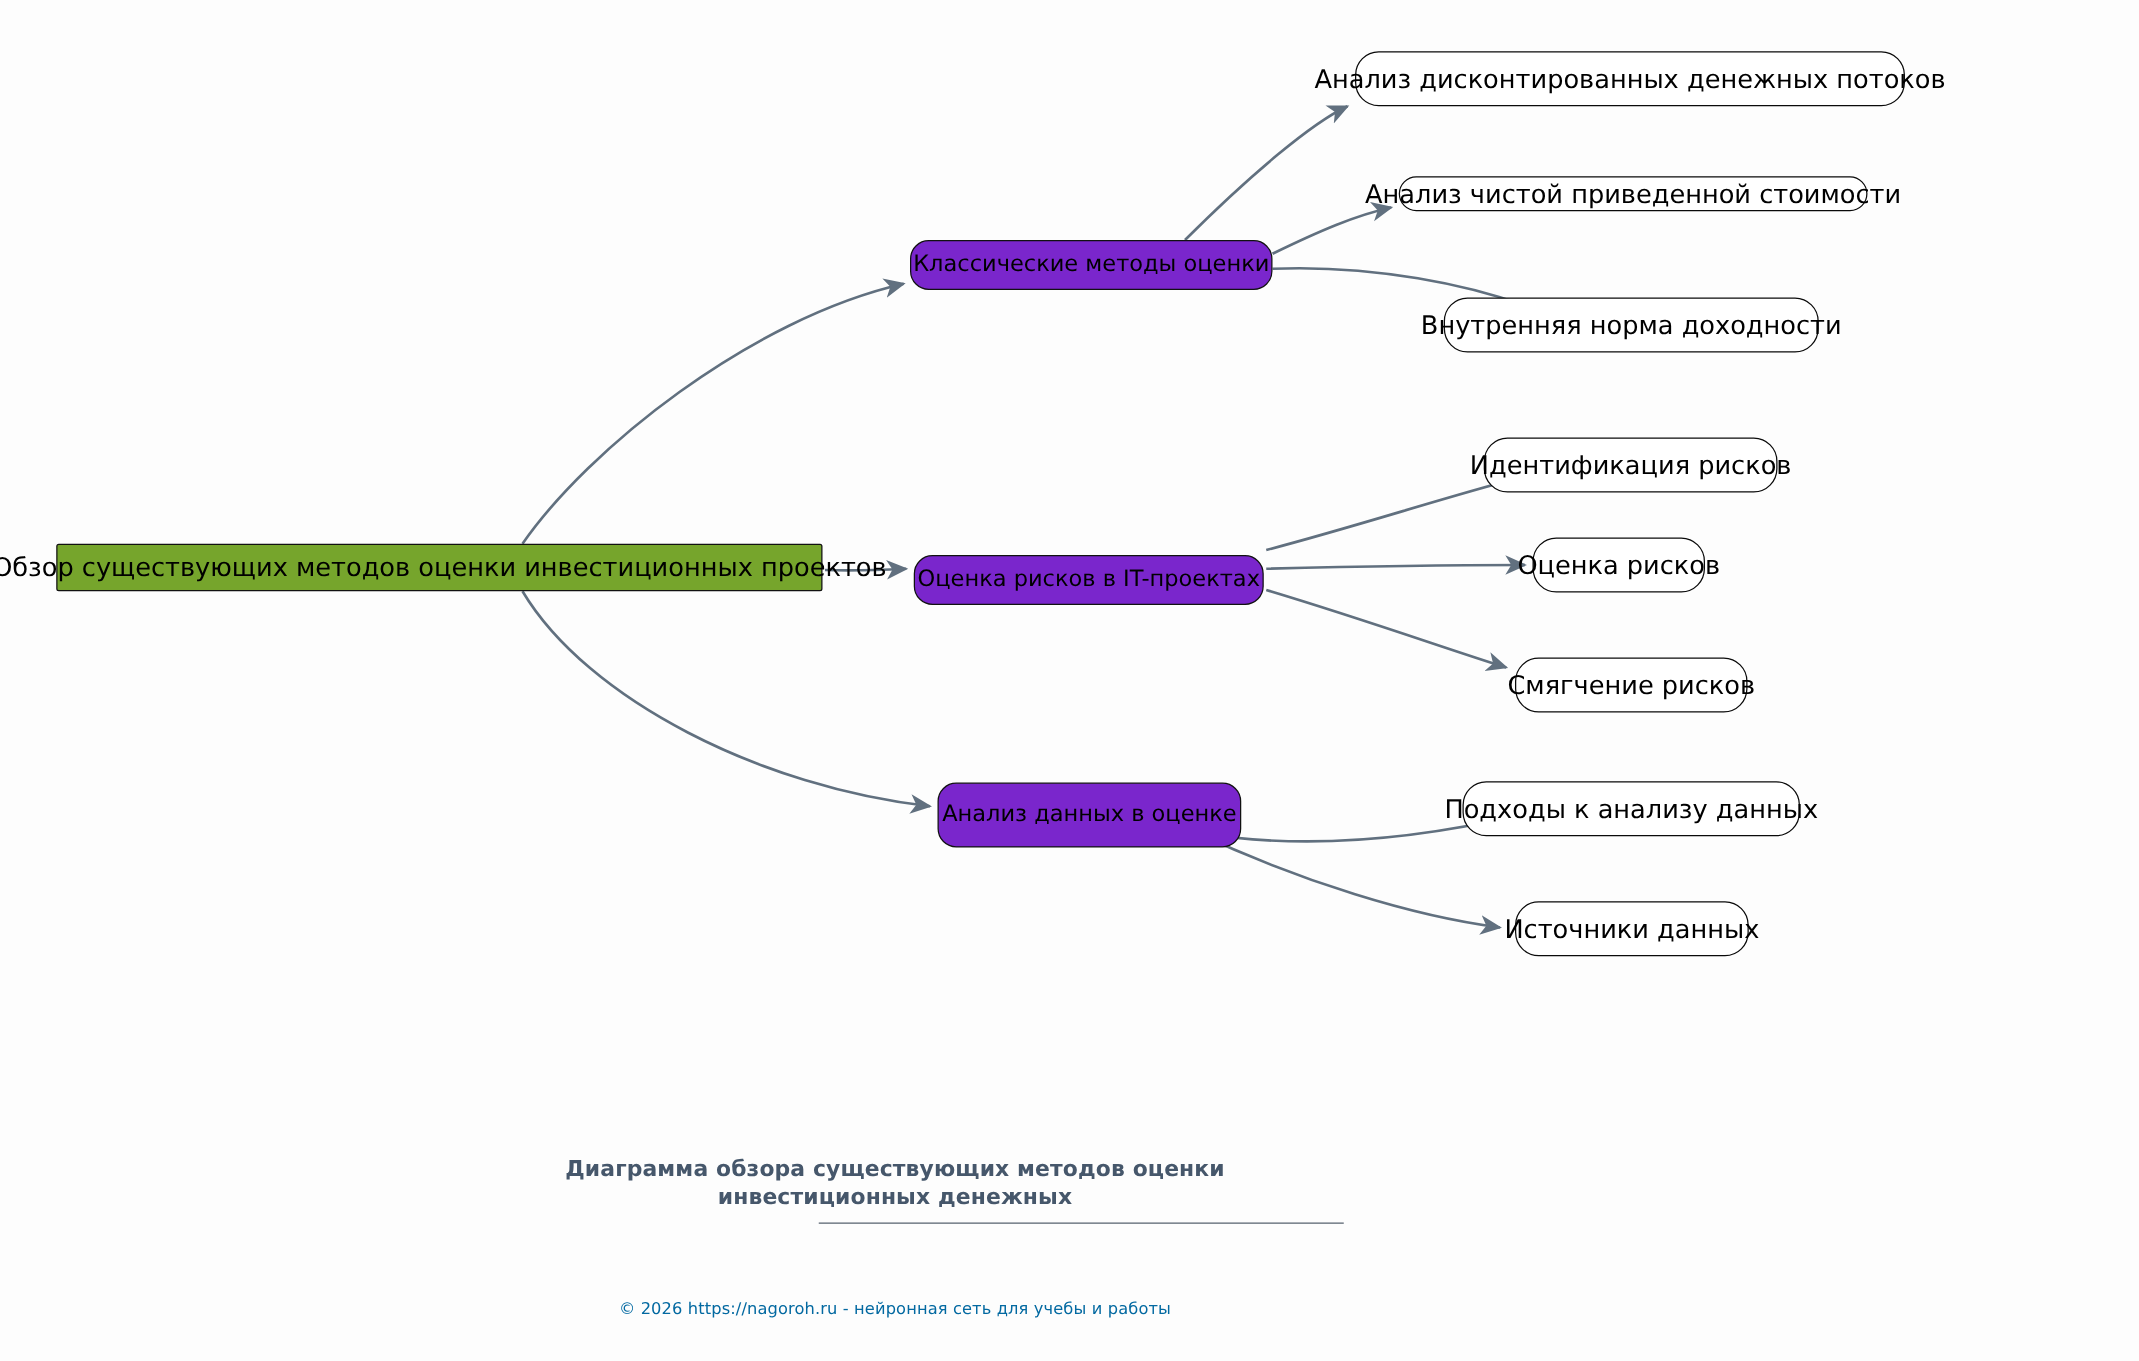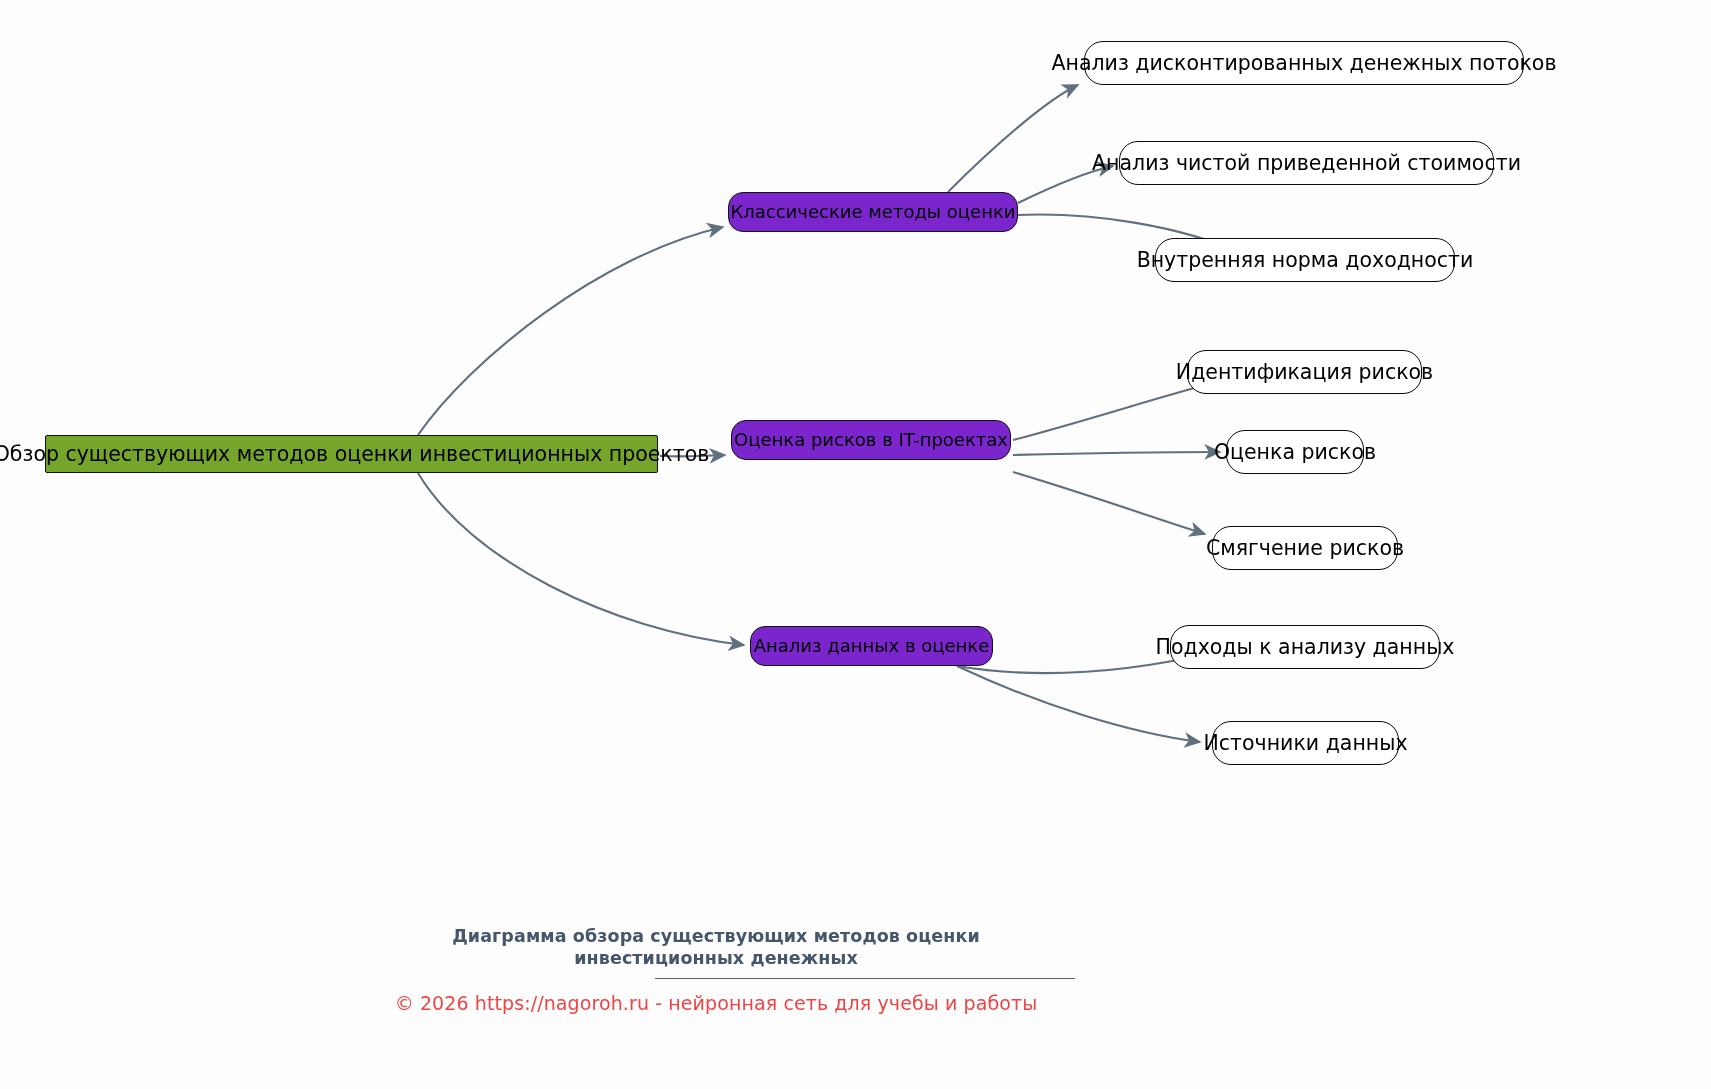--- a/index.html
+++ b/index.html
@@ -73,23 +73,23 @@
   }
   #caption-rule {
     position: absolute;
     top: 978px;
     left: 655px;
     width: 420px;
     height: 0;
     border-top: 1.6px solid #56616e;
   }
   #caption-footer {
-    top: 992px;
-    font-size: 19px;
-    color: #ef4444;
+    top: 1040px;
+    font-size: 13px;
+    color: #0369a1;
     letter-spacing: 0.1px;
   }
 </style>
 </head>
 <body>
 
 <div id="canvas">
 
   <svg id="edge-layer" viewBox="0 0 1711 1089" xmlns="http://www.w3.org/2000/svg">
     <defs>
@@ -114,33 +114,33 @@
       <path d="M 957 666 C 1040 705 1130 733 1200 742"></path>
     </g>
   </svg>
 
   <div class="node node-root" style="left:45px; top:435px; width:613px; height:38px;">Обзор существующих методов оценки инвестиционных проектов</div>
 
   <div class="node node-branch" style="left:728px; top:192px; width:290px; height:40px;">Классические методы оценки</div>
 
   <div class="node node-leaf" style="left:1084px; top:41px; width:440px; height:44px;">Анализ дисконтированных денежных потоков</div>
 
-  <div class="node node-leaf" style="left:1119px; top:141px; width:375px; height:44px;">Анализ чистой приведенной стоимости</div>
+  <div class="node node-leaf" style="left:1119px; top:141px; width:375px; height:28px;">Анализ чистой приведенной стоимости</div>
 
   <div class="node node-leaf" style="left:1155px; top:238px; width:300px; height:44px;">Внутренняя норма доходности</div>
 
-  <div class="node node-branch" style="left:731px; top:420px; width:280px; height:40px;">Оценка рисков в IT-проектах</div>
+  <div class="node node-branch" style="left:731px; top:444px; width:280px; height:40px;">Оценка рисков в IT-проектах</div>
 
   <div class="node node-leaf" style="left:1187px; top:350px; width:235px; height:44px;">Идентификация рисков</div>
 
   <div class="node node-leaf" style="left:1226px; top:430px; width:138px; height:44px;">Оценка рисков</div>
 
   <div class="node node-leaf" style="left:1212px; top:526px; width:186px; height:44px;">Смягчение рисков</div>
 
-  <div class="node node-branch" style="left:750px; top:626px; width:243px; height:40px;">Анализ данных в оценке</div>
+  <div class="node node-branch" style="left:750px; top:626px; width:243px; height:52px;">Анализ данных в оценке</div>
 
   <div class="node node-leaf" style="left:1170px; top:625px; width:270px; height:44px;">Подходы к анализу данных</div>
 
   <div class="node node-leaf" style="left:1212px; top:721px; width:187px; height:44px;">Источники данных</div>
 
   <div class="caption-block" id="caption-title">
     <span>Диаграмма обзора существующих методов оценки</span><br>
     <span>инвестиционных денежных</span>
   </div>
 

